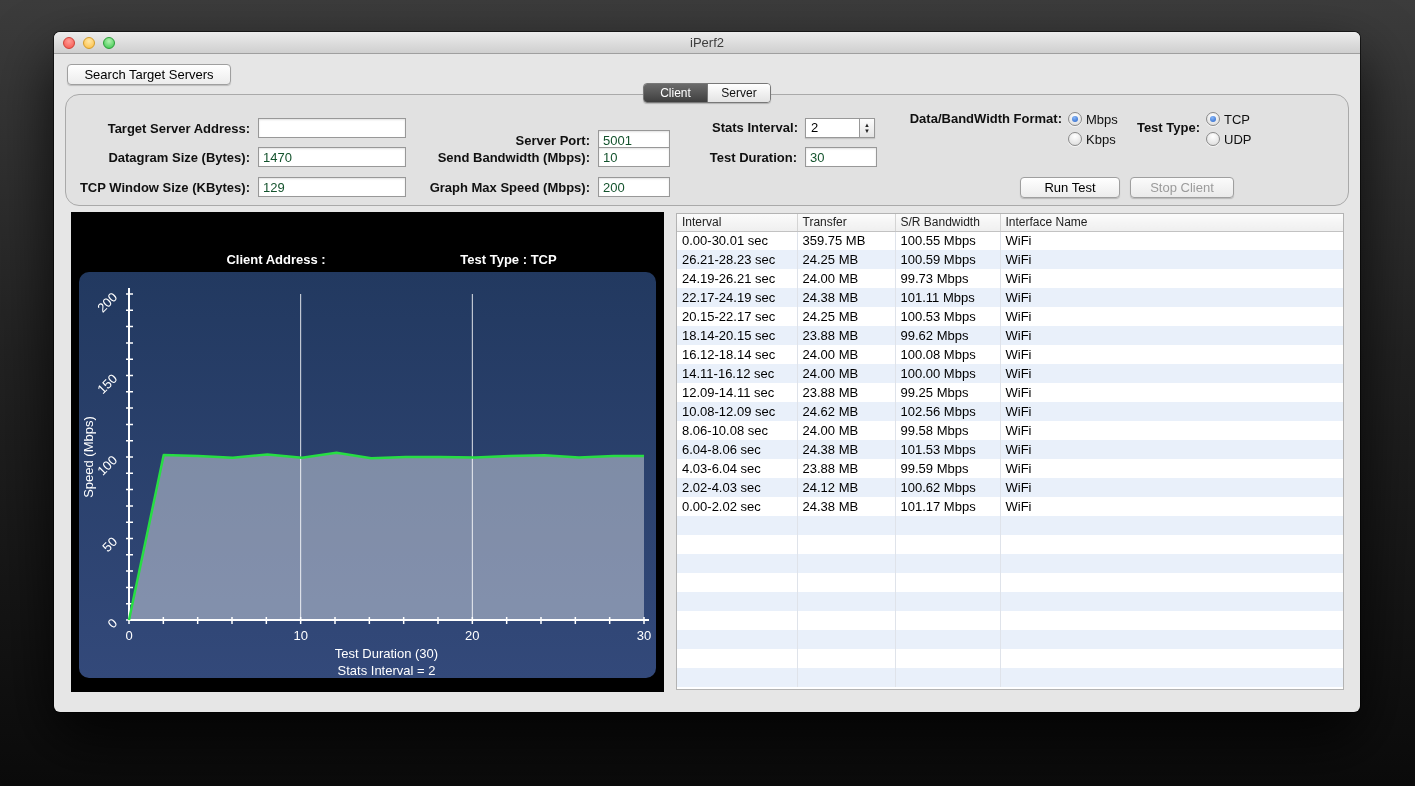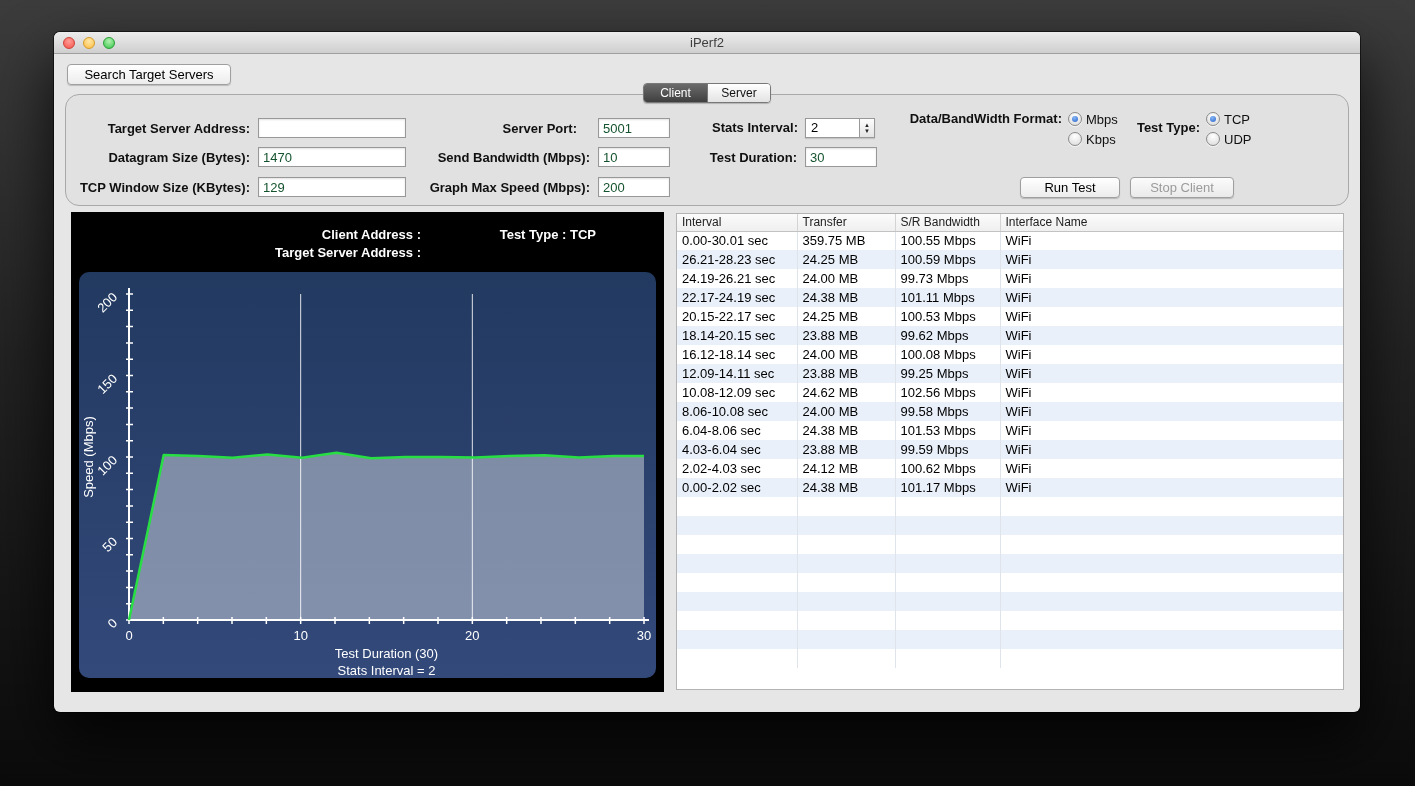--- a/index.html
+++ b/index.html
@@ -88,21 +88,21 @@
   }
   .rlabel { font-size:13px; color:#101010; }
 
   .run-btn  { position:absolute; left:954px; top:82px; width:100px; }
   .stop-btn { position:absolute; left:1064px; top:82px; width:104px; }
 
   
   .chart-panel {
     position:absolute; left:17px; top:180px; width:593px; height:480px; background:#000;
   }
-  .chead { position:absolute; color:#fff; font-size:13px; font-weight:bold; text-align:right; }
+  .chead { position:absolute; color:#fff; font-size:13px; font-weight:bold; text-align:center;margin-top:25px; }
   .ch1 { left:60px;  top:15px; width:290px; }
   .ch2 { left:350px; top:15px; width:175px; }
   .ch3 { left:60px;  top:33px; width:290px; }
   .navy {
     position:absolute; left:8px; top:60px; width:577px; height:406px;
     border-radius:10px; background:linear-gradient(#223960,#33497a);
     overflow:hidden;
   }
   .navy svg { position:absolute; left:0; top:0; }
 
@@ -144,21 +144,21 @@
     <button class="seg selected">Client</button>
     <button class="seg">Server</button>
   </div>
 
   <div class="form-panel">
 
     <div class="fg" style="left:8px; top:23px; width:332px;">
       <span class="flabel">Target Server Address:</span>
       <input class="tfield" style="width: 148px;" value="">
     </div>
-    <div class="fg" style="left:330px; top:23px; width:274px;gap:13px;">
+    <div class="fg" style="left:330px; top:35px; width:274px;">
       <span class="flabel">Server Port:</span>
       <input class="tfield" style="width: 72px;" value="5001">
     </div>
     <span class="flabel abs-label" style="left:584px; top:23px; width:148px;">Stats Interval:</span>
     <div class="dropdown" style="left:739px; top:23px; width:70px;">
       <span class="dd-value">2</span>
       <span class="dd-arrows">
         <span>▲</span>
         <span>▼</span>
       </span>
@@ -332,20 +332,26 @@
             <td>99.62 Mbps</td>
             <td>WiFi</td>
           </tr>
           <tr>
             <td>16.12-18.14 sec</td>
             <td>24.00 MB</td>
             <td>100.08 Mbps</td>
             <td>WiFi</td>
           </tr>
           <tr>
+            <td>14.11-16.12 sec</td>
+            <td>24.00 MB</td>
+            <td>100.00 Mbps</td>
+            <td>WiFi</td>
+          </tr>
+          <tr>
             <td>12.09-14.11 sec</td>
             <td>23.88 MB</td>
             <td>99.25 Mbps</td>
             <td>WiFi</td>
           </tr>
           <tr>
             <td>10.08-12.09 sec</td>
             <td>24.62 MB</td>
             <td>102.56 Mbps</td>
             <td>WiFi</td>

